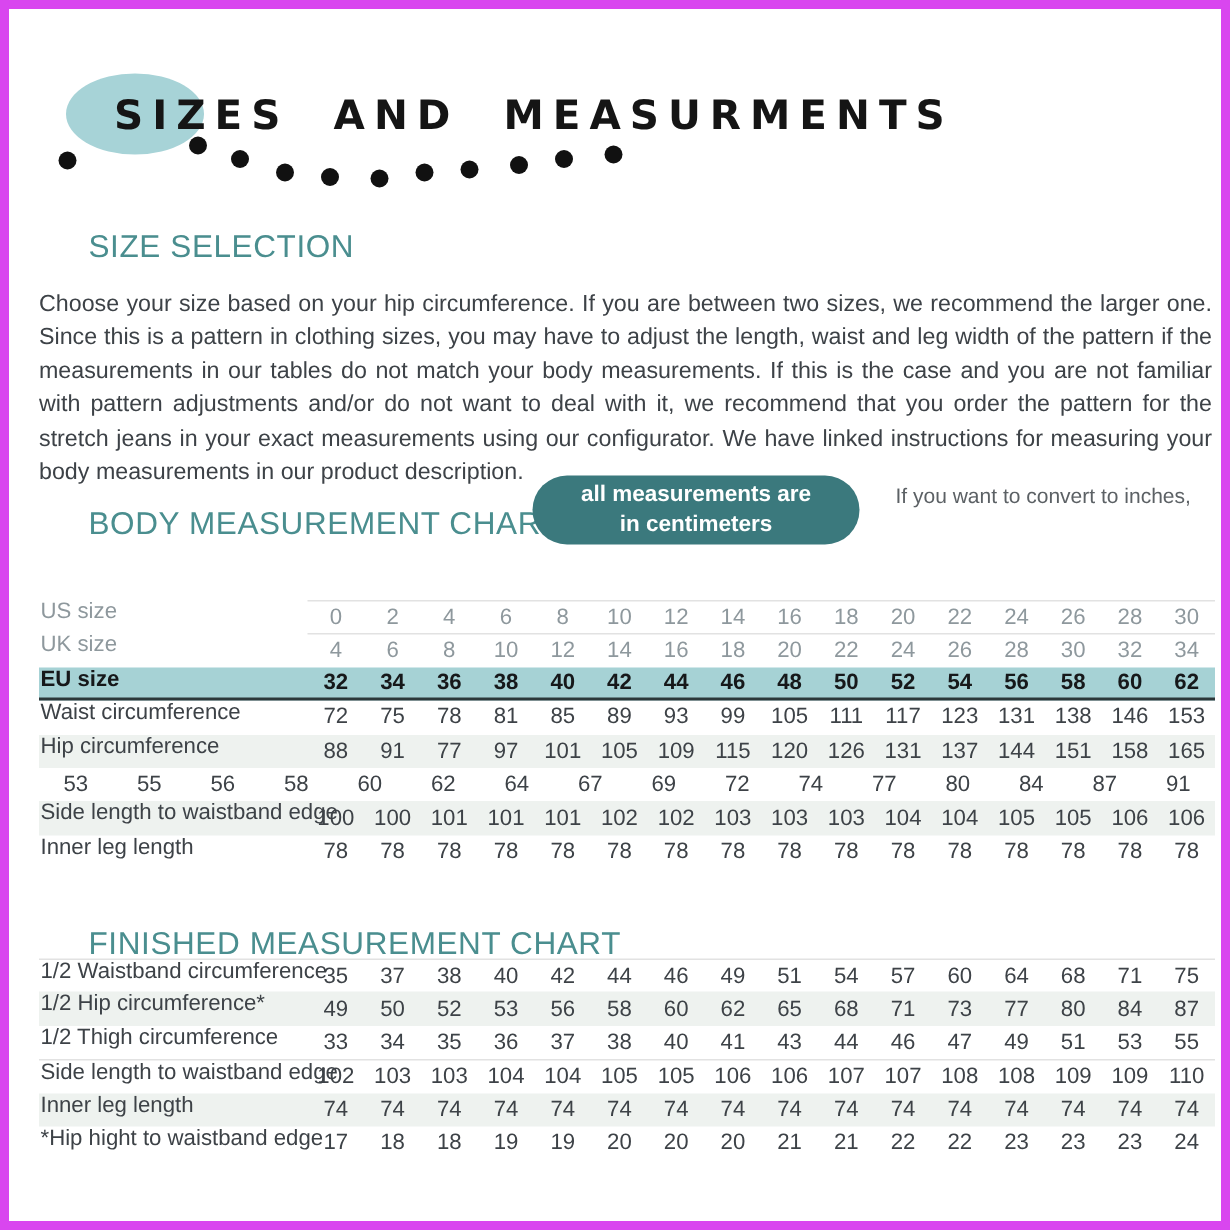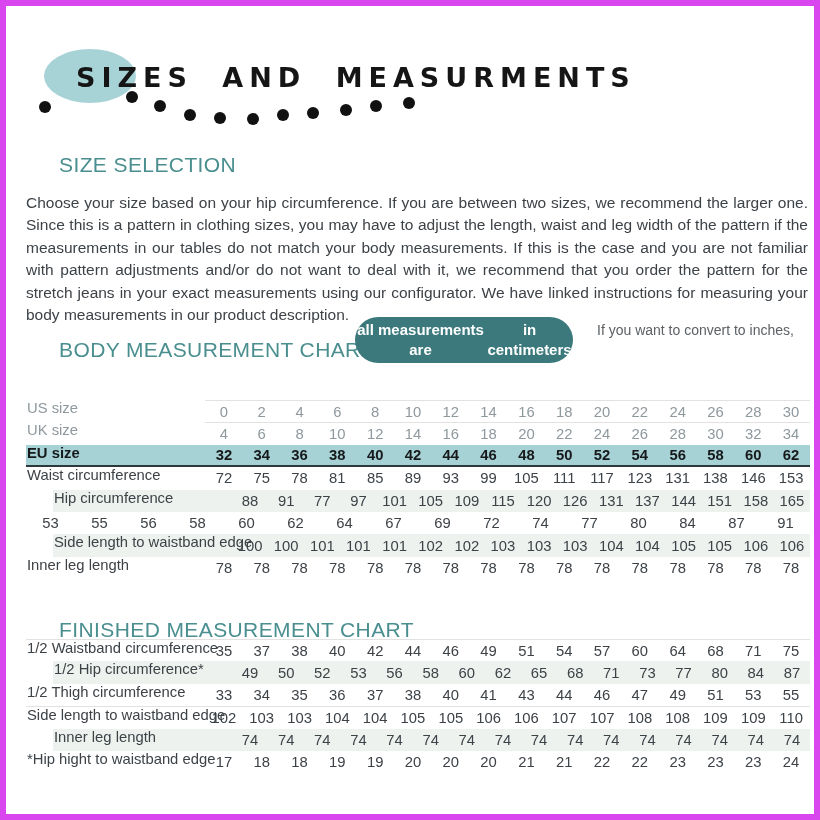--- a/index.html
+++ b/index.html
@@ -21,36 +21,36 @@
   .dot{position:absolute; width:12px; height:12px; border-radius:50%; background:#111;}
   
   .section-heading{position:absolute; left:20px; color:var(--teal); font-size:21px;
     font-weight:400; letter-spacing:0.4px;margin-left:33px;}
   
   .para{position:absolute; left:20px; top:186px; width:782px; font-size:15.5px;
     line-height:22.4px; text-align:justify; color:var(--text);}
   
   .badge{position:absolute; left:349px; top:311px; width:218px; height:46px;
     background:var(--badge); border-radius:24px; color:#fff; font-weight:bold;
-    font-size:15px; line-height:20px; display:flex; 
+    font-size:15px; line-height:20px; display:flex; flex-direction:column;
     align-items:center; justify-content:center; text-align:center;}
   .note{position:absolute; left:591px; top:315px; font-size:14px; line-height:19px;
     color:var(--note);}
   
   .table{position:absolute; left:20px; width:784px;}
   .trow{display:flex; height:22.4px; font-size:14.8px;
     box-sizing:border-box;}
   .tlabel{width:178px; flex:0 0 178px; white-space:nowrap; padding-left:1px;}
   .tvals{flex:1; display:grid; grid-template-columns:repeat(16,1fr);
     text-align:center; align-self:stretch; align-items:center; box-sizing:border-box;}
   .trow.muted{color:var(--muted);}
   .trow.muted .tvals{border-top:1px solid var(--light-rule);}
   .trow.highlight{background:var(--eu-bg); font-weight:bold; color:#16181a;
     border-bottom:2px solid var(--dark-rule);}
-  .trow.zebra{background:var(--zebra);margin-left:27px;}
+  .trow.zebra{background:var(--zebra);}
   .trow.rule-top{border-top:1px solid var(--light-rule);}
 </style>
 </head>
 <body>
 
 <div class="page">
 
   <div class="ellipse"></div>
   <div class="main-title">SIZES AND MEASURMENTS</div>
   <div id="dots">

